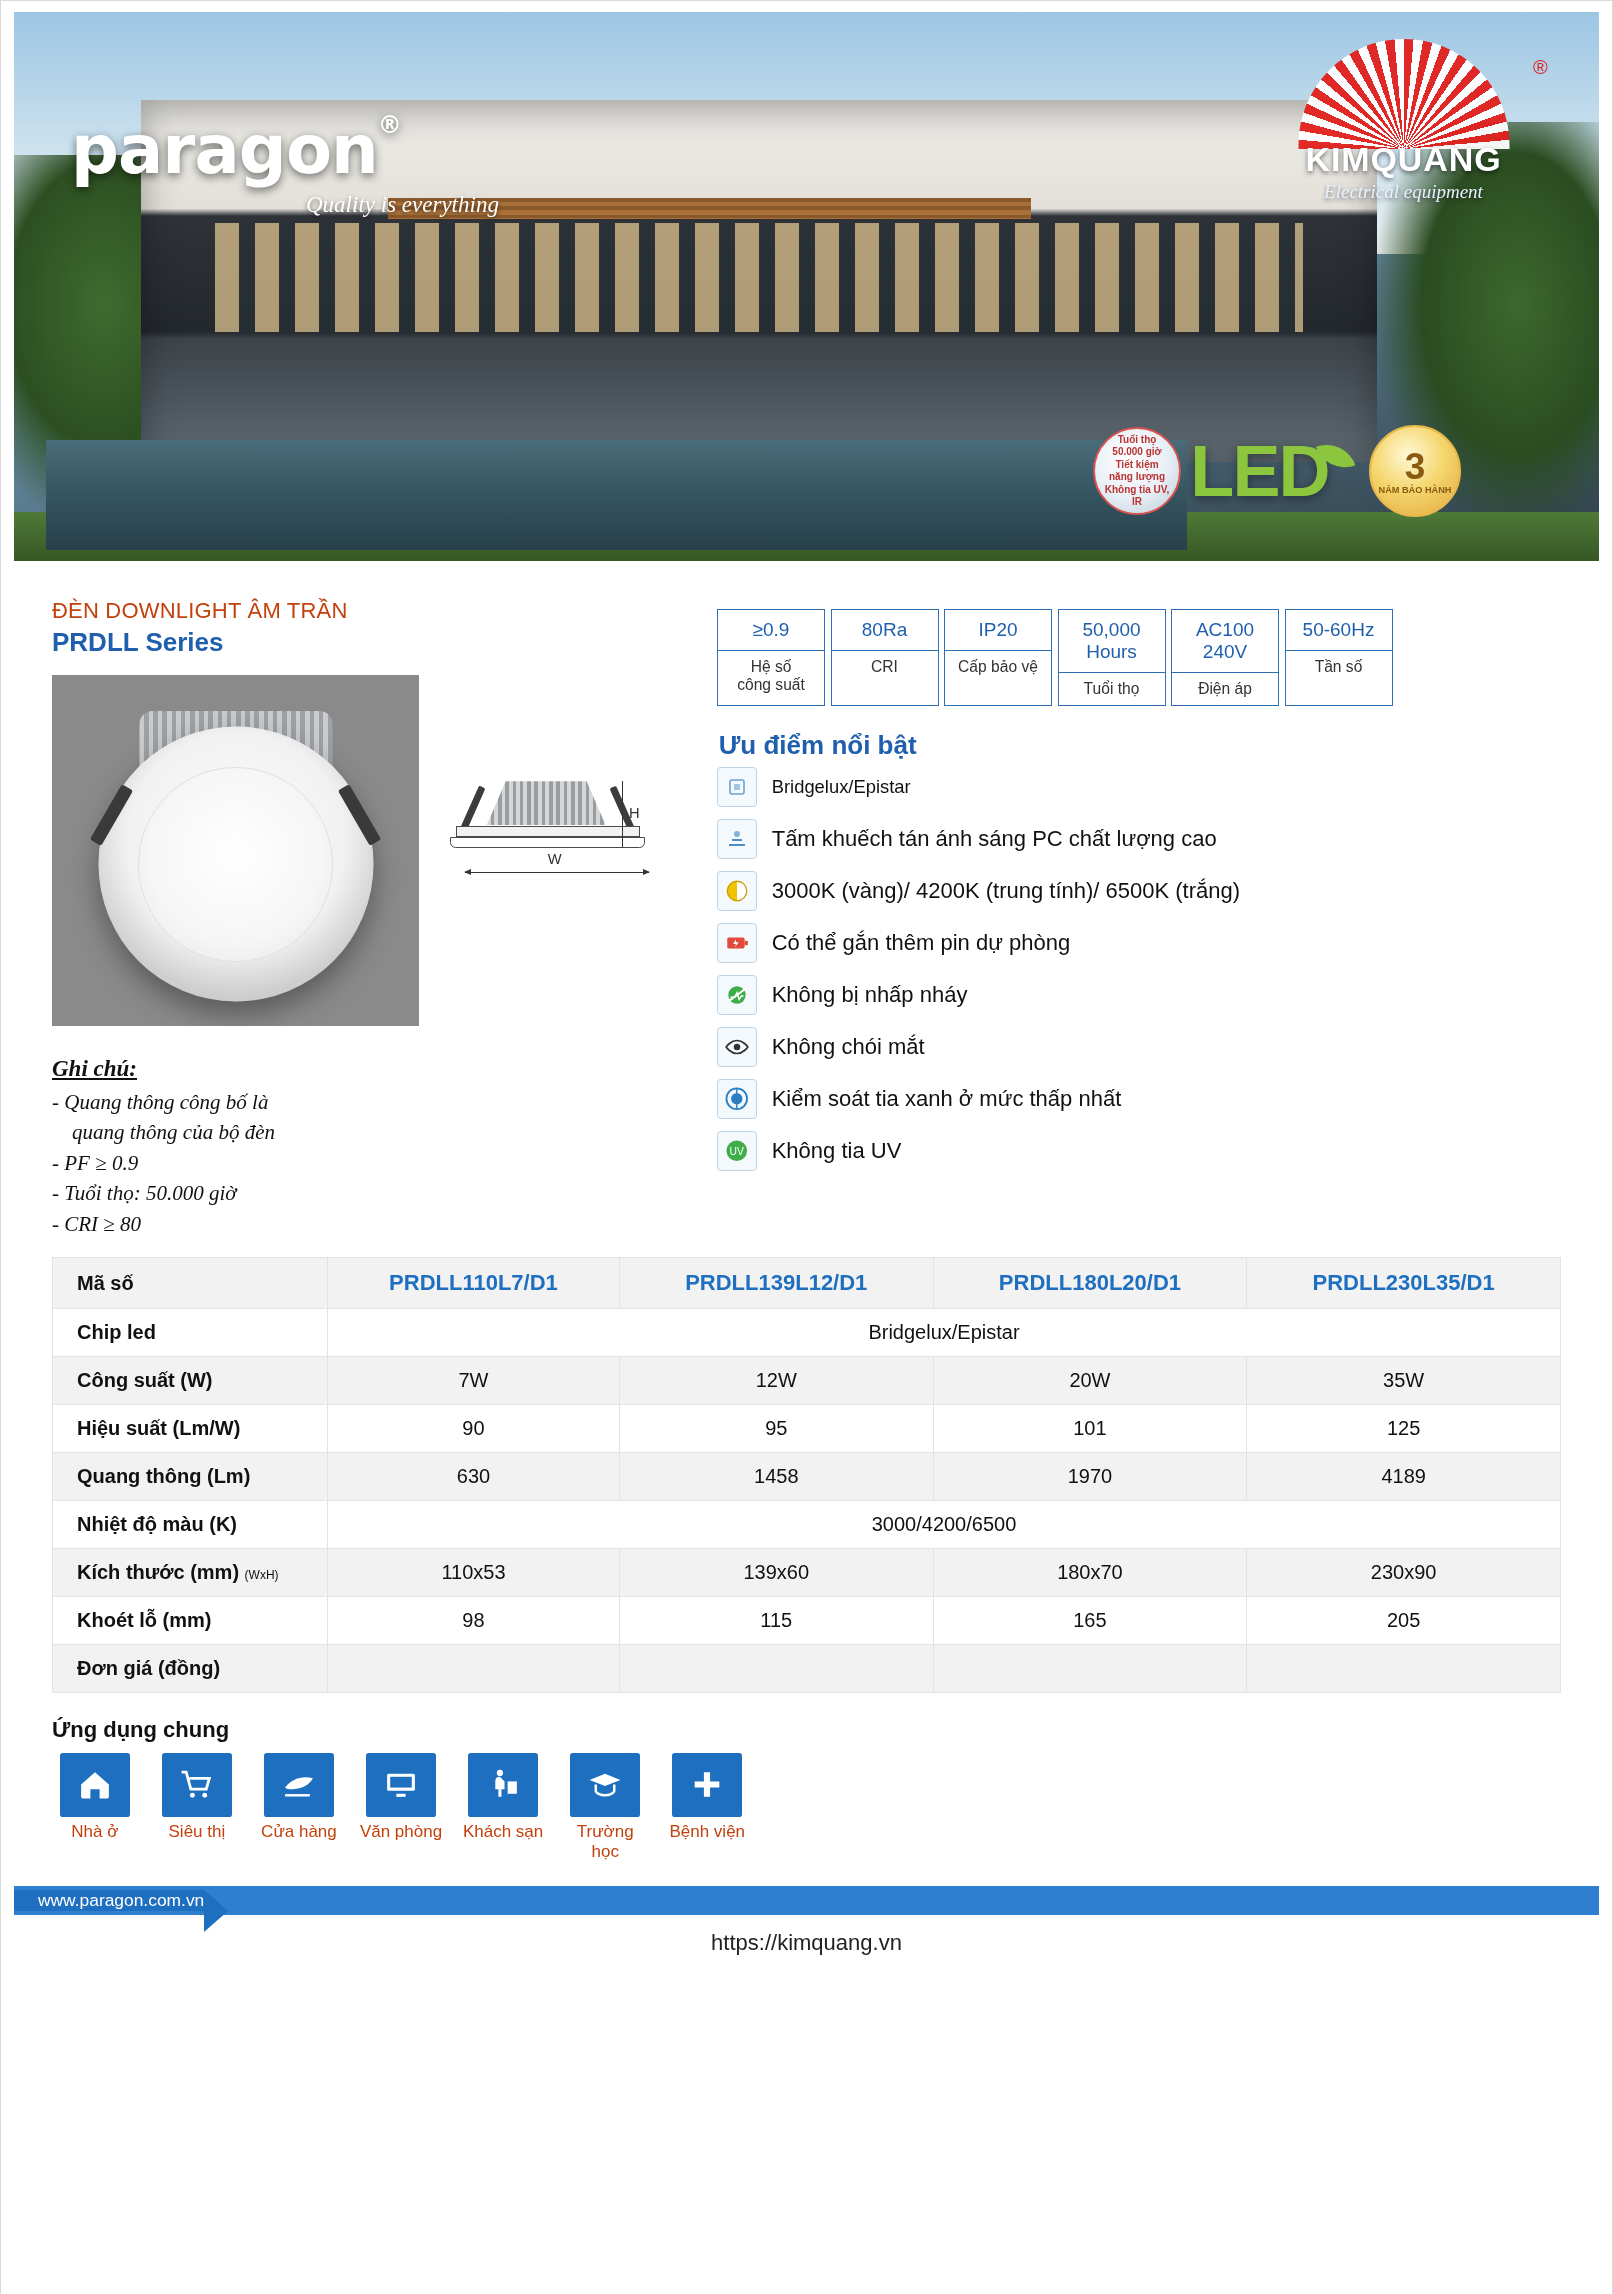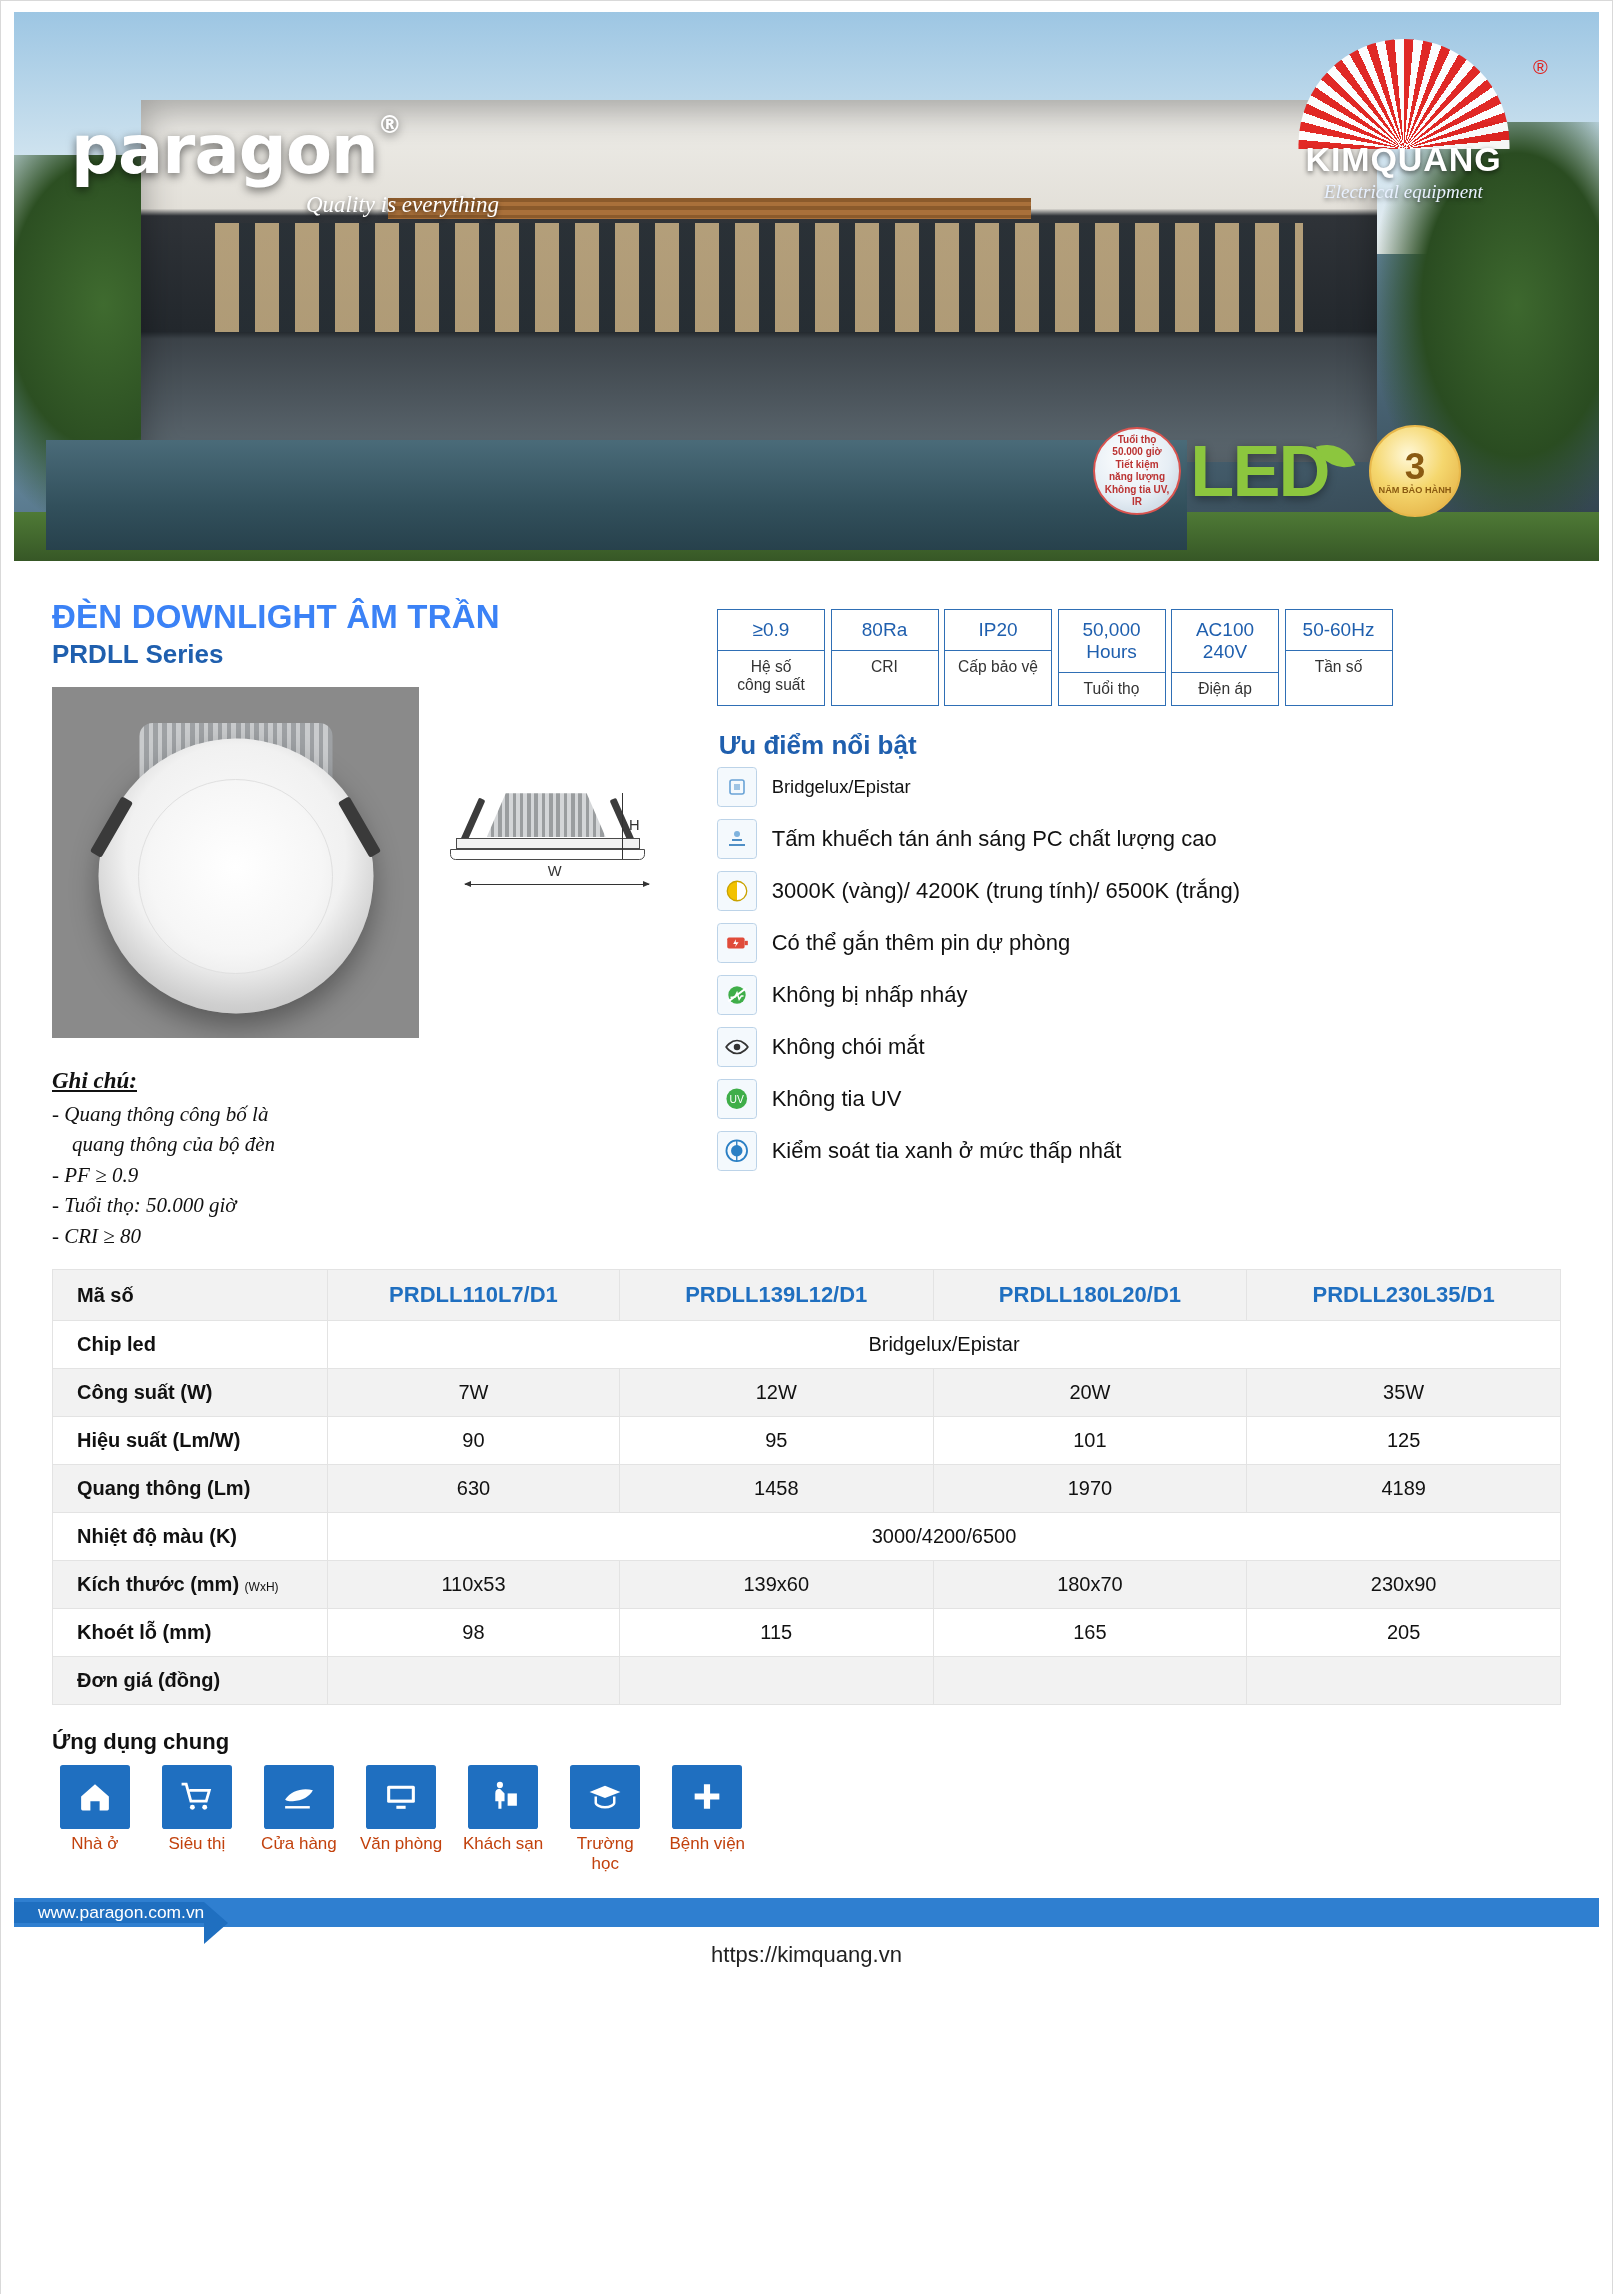--- a/index.html
+++ b/index.html
@@ -121,21 +121,21 @@
     border:2.8px solid #e8b84b;display:flex;flex-direction:column;align-items:center;justify-content:center;
     color:#8a5a12;font-weight:bold;
   }
   .badge-3y .num{font-size:37px;line-height:1;}
   .badge-3y .txt{font-size:9.2px;}
 
   
   .content { padding: 16.5px 51px 0 51px; }
   .title-block { margin-top: 20px; }
   .prod-title {
-    color:#3b82f6; font-size:33px; font-weight:bold; letter-spacing:0.2px;
+    color:#c2410c; font-size:22px; font-weight:normal; letter-spacing:0.2px;
   }
   .prod-series { color:#1f5fae; font-size:26px; font-weight:bold; margin-top:3.7px;}
 
   .two-col { display:flex; gap:22px; }
   .left-col { width:643px; }
   .right-col { flex:1; padding-top:7.3px; }
 
   .photo-row { display:flex; align-items:flex-start; gap:27.5px; margin-top:16.5px;}
   .prod-photo {
     width:367px;height:351px;background:#8a8a8a;position:relative;overflow:hidden;
@@ -450,36 +450,36 @@
                   <path d="M2 12s4-6 10-6 10 6 10 6-4 6-10 6S2 12 2 12z" fill="none" stroke="#333" stroke-width="1.6"></path>
                   <circle cx="12" cy="12" r="3" fill="#333"></circle>
                 </svg>
             </div>
             <div class="feat-tx">Không chói mắt</div>
           </div>
 
           <div class="feat">
             <div class="feat-ic">
               <svg width="27.5" height="27.5" viewBox="0 0 24 24">
-                  <circle cx="12" cy="12" r="9" fill="#3fae49"></circle>
-                  <text x="12" y="16" font-size="9" fill="#ffffff" text-anchor="middle" font-family="Liberation Sans">UV</text>
-                </svg>
-            </div>
-            <div class="feat-tx">Không tia UV</div>
-          </div>
-
-          <div class="feat">
-            <div class="feat-ic">
-              <svg width="27.5" height="27.5" viewBox="0 0 24 24">
                   <circle cx="12" cy="12" r="9" fill="none" stroke="#2b7fc4" stroke-width="1.6"></circle>
                   <circle cx="12" cy="12" r="5" fill="#2b7fc4"></circle>
                   <path d="M12 3v18" stroke="#2b7fc4" stroke-width="1.2"></path>
                 </svg>
             </div>
             <div class="feat-tx">Kiểm soát tia xanh ở mức thấp nhất</div>
+          </div>
+
+          <div class="feat">
+            <div class="feat-ic">
+              <svg width="27.5" height="27.5" viewBox="0 0 24 24">
+                  <circle cx="12" cy="12" r="9" fill="#3fae49"></circle>
+                  <text x="12" y="16" font-size="9" fill="#ffffff" text-anchor="middle" font-family="Liberation Sans">UV</text>
+                </svg>
+            </div>
+            <div class="feat-tx">Không tia UV</div>
           </div>
 
         </div>
       </div>
     </div>
 
 
     <table class="spec">
       <tbody>
         <tr>

